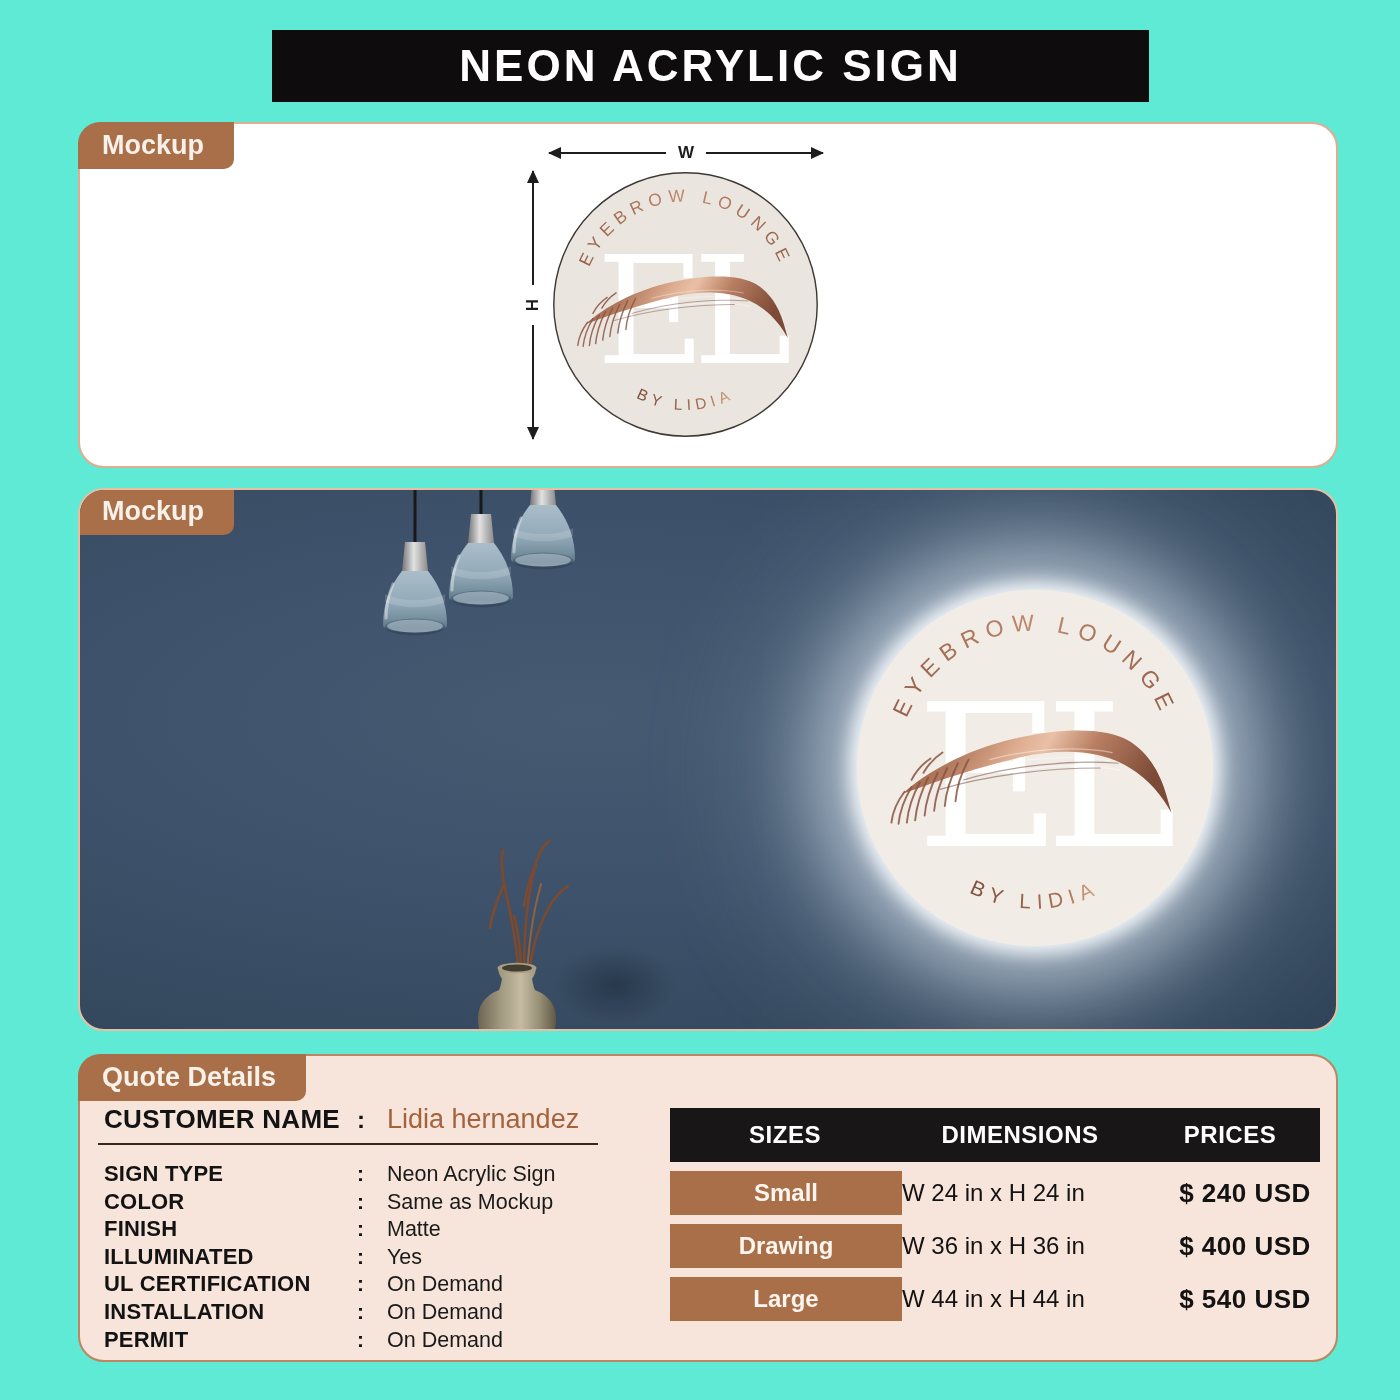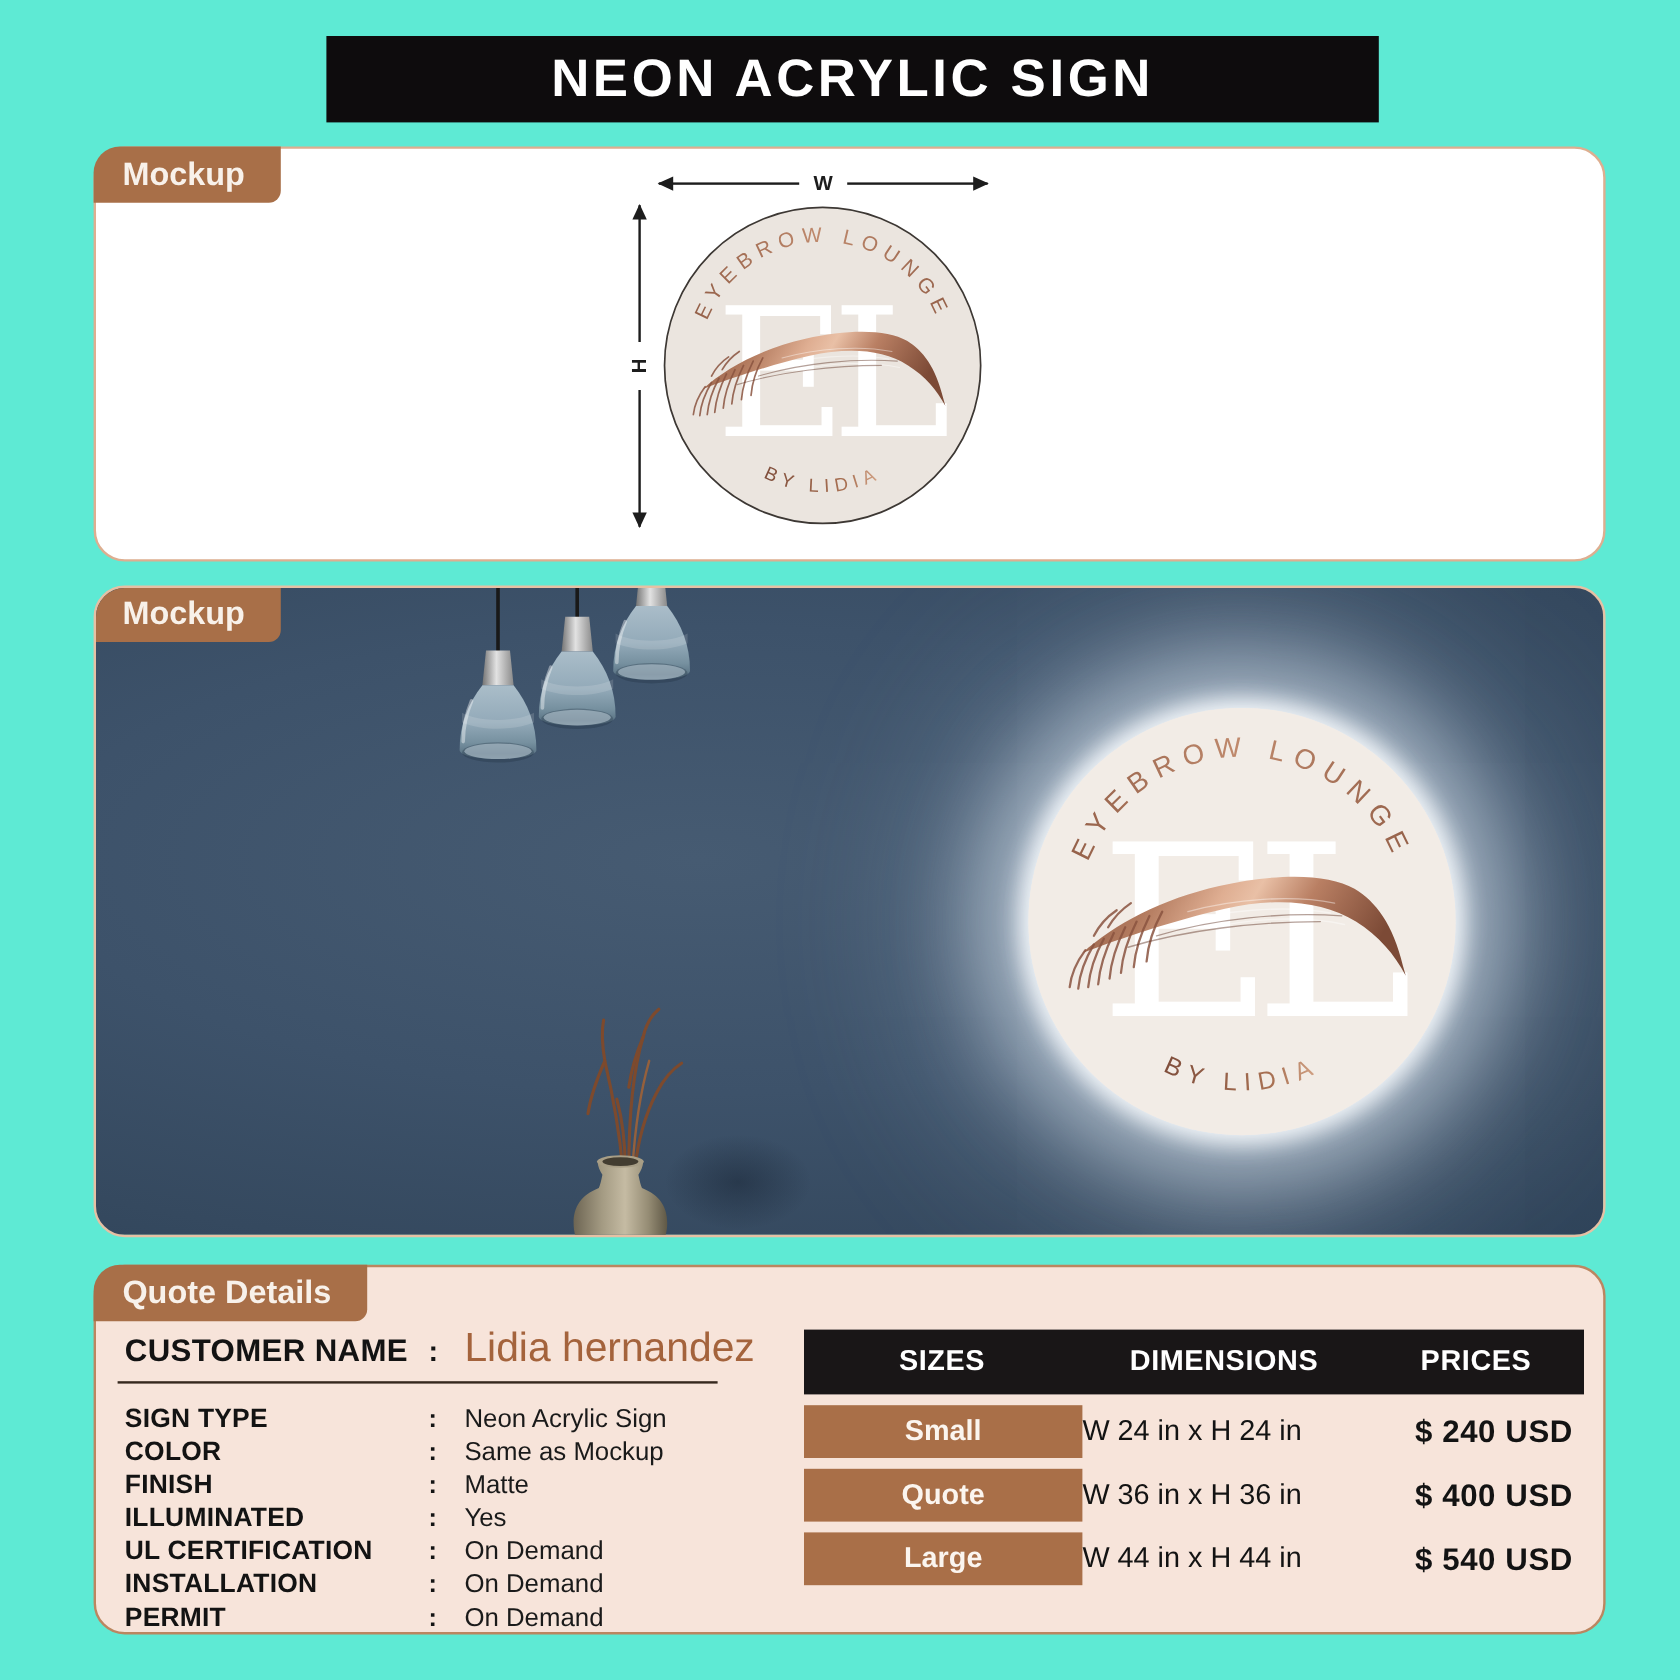--- a/index.html
+++ b/index.html
@@ -80,21 +80,21 @@
     position:absolute; left:777px; top:100px; width:356px; height:356px; border-radius:50%;
     background:#f2ece6;
     box-shadow:0 0 18px 8px rgba(246,249,252,.95), 0 0 70px 40px rgba(228,238,248,.55), 0 0 130px 80px rgba(213,227,241,.28);
   }
 
   
   .q-left { position:absolute; left:24px; top:48px; width:545px; }
   .cust-row { display:grid; grid-template-columns:253px 18px auto; align-items:baseline; }
   .cust-label { font-size:26px; font-weight:bold; color:#131313; letter-spacing:.3px; }
   .cust-colon { font-size:24px; font-weight:bold; color:#131313; }
-  .cust-name  { font-size:34px; color:#a4633c; padding-left:12px; }
+  .cust-name  { font-size:27px; color:#a4633c; padding-left:12px; }
   .cust-line  { width:500px; margin:8px 0 16px -6px; border-bottom:2.5px solid #36281e; }
   .spec-row { display:grid; grid-template-columns:253px 18px auto; align-items:baseline; height:27.6px; }
   .spec-label { font-size:22px; font-weight:bold; color:#131313; letter-spacing:.2px; }
   .spec-colon { font-size:21px; font-weight:bold; color:#131313; }
   .spec-value { font-size:21.5px; color:#1a1a1a; padding-left:12px; }
 
   .price-table { position:absolute; left:590px; top:52px; width:650px; }
   .t-head { height:54px; background:#191617; display:flex; align-items:center; }
   .t-head span { color:#ffffff; font-size:24px; font-weight:bold; letter-spacing:.5px; text-align:center; }
   .col-a { width:230px; } .col-b { width:240px; } .col-c { width:180px; }
@@ -340,21 +340,21 @@
         <span class="col-a">SIZES</span>
         <span class="col-b">DIMENSIONS</span>
         <span class="col-c">PRICES</span>
       </div>
       <div class="t-row">
         <div class="size-btn">Small</div>
         <div class="t-dim">W 24 in x H 24 in</div>
         <div class="t-price">$ 240 USD</div>
       </div>
       <div class="t-row">
-        <div class="size-btn">Quote</div>
+        <div class="size-btn">Drawing</div>
         <div class="t-dim">W 36 in x H 36 in</div>
         <div class="t-price">$ 400 USD</div>
       </div>
       <div class="t-row">
         <div class="size-btn">Large</div>
         <div class="t-dim">W 44 in x H 44 in</div>
         <div class="t-price">$ 540 USD</div>
       </div>
     </div>
   </div>

